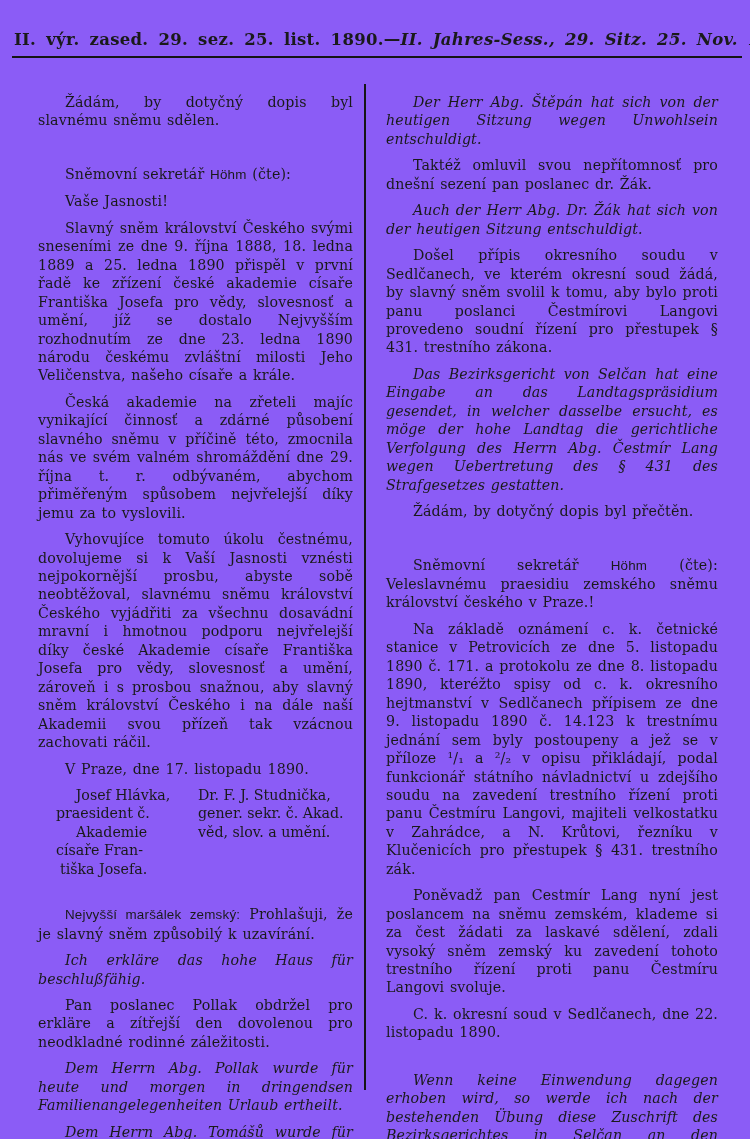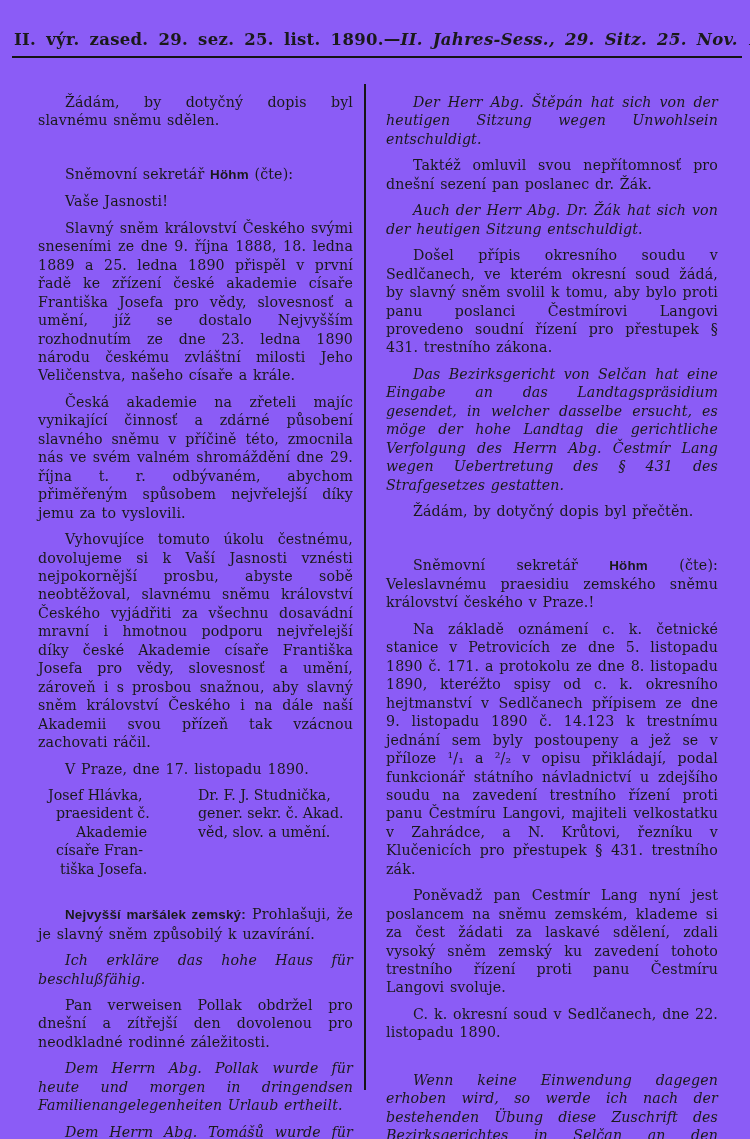--- a/index.html
+++ b/index.html
@@ -35,32 +35,32 @@
     width:2px; height:1006px; background:#161616;
   }
   
   p {
     margin:8px; text-indent:27px; text-align:justify;
     word-spacing:1px; letter-spacing:0.15px;
   }
   .fraktur { font-style:italic; letter-spacing:0.1px; }
   .speaker, .marshal {
     font-family:"Liberation Sans", sans-serif;
-    font-weight:bold; font-size:13.4px; letter-spacing:0.2px;
+    font-weight:normal; font-size:13.4px; letter-spacing:0.2px;
   }
   .gap-s { height:6px; }
   .gap-m { height:13px; }
   .gap-l { height:19px; }
   
   .date-line { text-align:left; margin-top:4px; }
   .sig { display:flex; margin-top:3px; text-align:left; }
   .sig-col-left  { width:168px; }
   .sig-col-right { flex:1; }
   .sig div { text-indent:0; }
-  .sig-l0 { padding-left:18px; }
+  .sig-l0 { padding-left:18px;text-align:center; }
   .sig-l1 { padding-left:26px; }
   .sig-l2 { padding-left:46px; }
   .sig-l3 { padding-left:26px; }
   .sig-l4 { padding-left:30px; }
 </style>
 </head>
 <body>
 
 <div class="page">
 
@@ -93,21 +93,21 @@
       </div>
       <div class="sig-col-right">
         <div>Dr. F. J. Studnička,</div>
         <div>gener. sekr. č. Akad.</div>
         <div>věd, slov. a umění.</div>
       </div>
     </div>
     <div class="gap-l"></div>
     <p><span class="marshal">Nejvyšší maršálek zemský:</span><span> Prohlašuji, že je slavný sněm způsobilý k uzavírání.</span></p>
     <p class="fraktur">Ich erkläre das hohe Haus für beschlußfähig.</p>
-    <p>Pan verweisen Pollak obdržel pro dnešní a zítřejší den dovolenou pro neodkladné rodinné záležitosti.</p>
+    <p>Pan poslanec Pollak obdržel pro erkläre a zítřejší den dovolenou pro neodkladné rodinné záležitosti.</p>
     <p class="fraktur">Dem Herrn Abg. Pollak wurde für heute und morgen in dringendsen Familienangelegenheiten Urlaub ertheilt.</p>
     <p class="fraktur">Dem Herrn Abg. Tomášů wurde für den heutigen Tag Urlaub ertheilt.</p>
     <p>Panu poslanci Tomašů byla udělena dovolená na dnešní den.</p>
     <p>Pan poslanec Štěpán se omluvil pro dnešní sezení churavosti.</p>
   </div>
 
   <div class="col col-right">
     <p class="fraktur">Der Herr Abg. Štěpán hat sich von der heutigen Sitzung wegen Unwohlsein entschuldigt.</p>
     <p>Taktéž omluvil svou nepřítomnosť pro dnešní sezení pan poslanec dr. Žák.</p>
     <p class="fraktur">Auch der Herr Abg. Dr. Žák hat sich von der heutigen Sitzung entschuldigt.</p>

